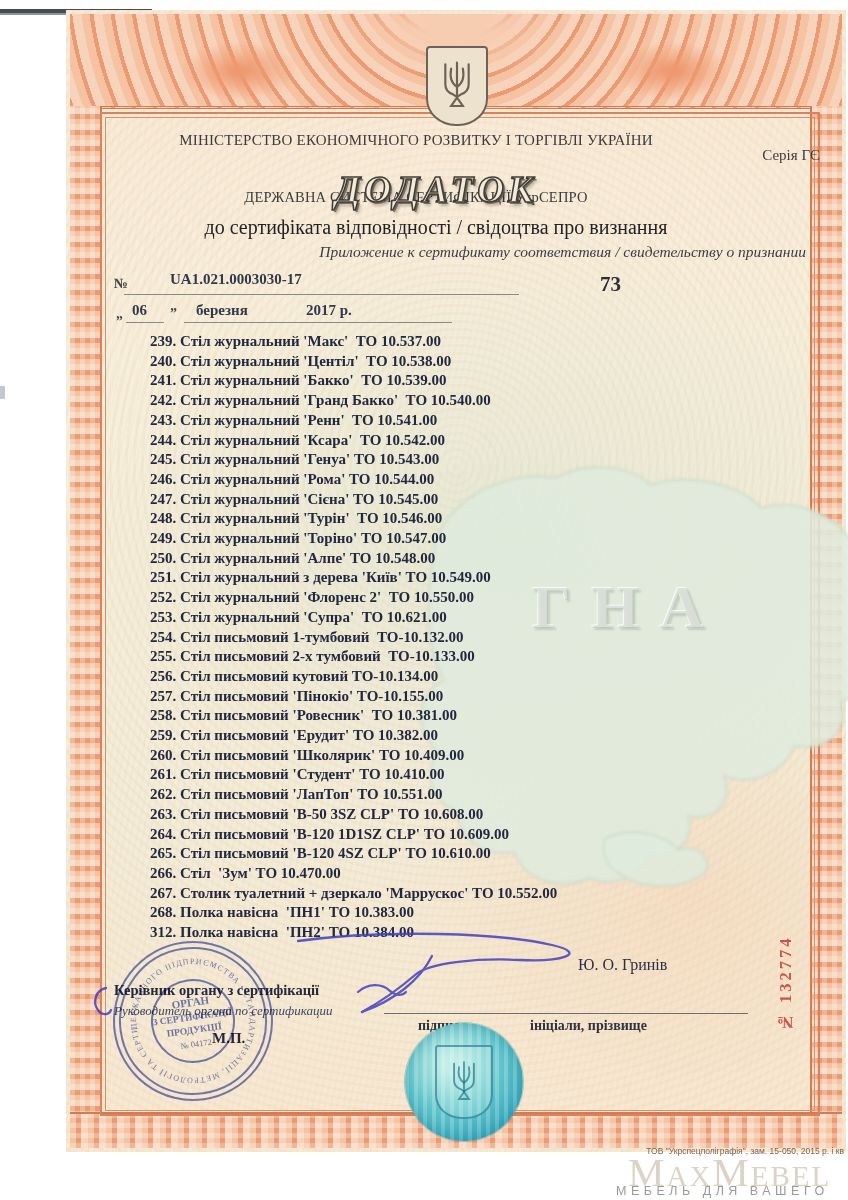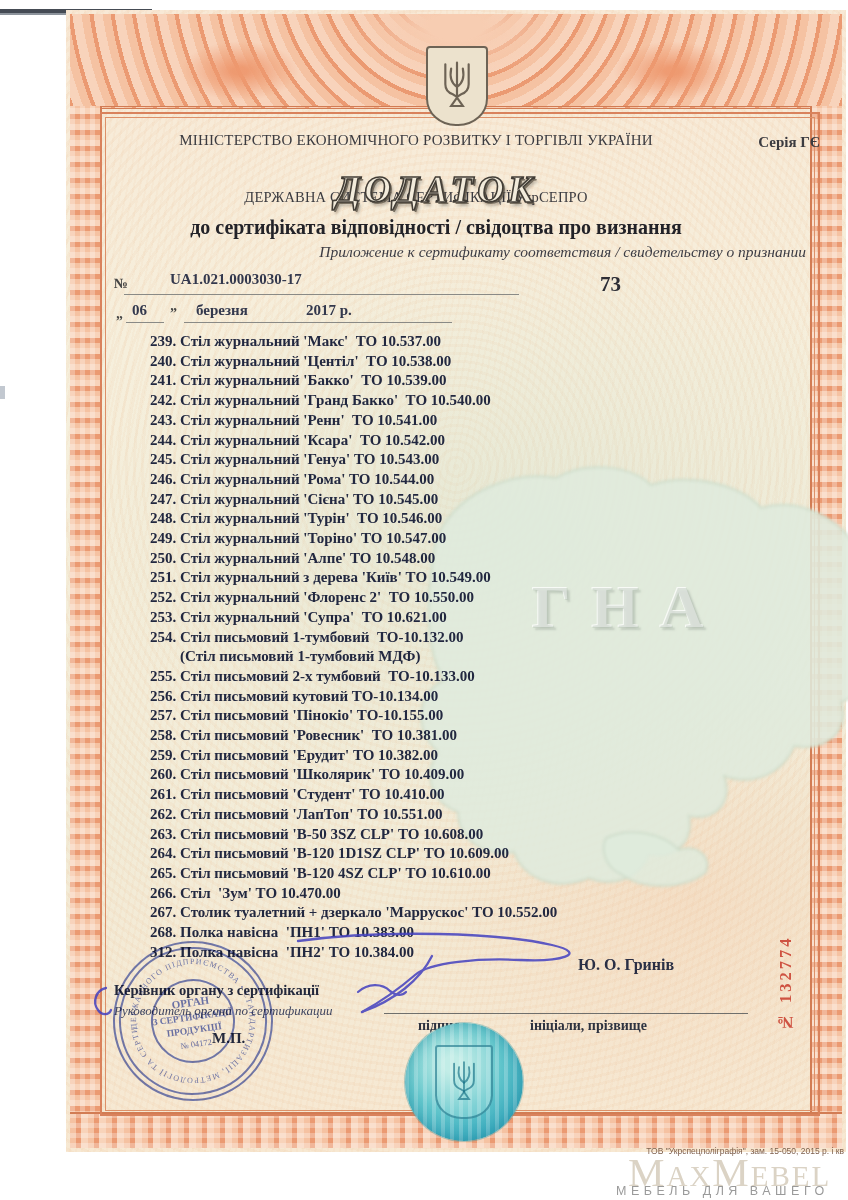--- a/index.html
+++ b/index.html
@@ -53,42 +53,42 @@
   
   .map-wm{position:absolute;left:330px;top:420px;width:500px;height:470px;z-index:0;filter:blur(1.5px);}
   .ghost{position:absolute;left:466px;top:562px;z-index:1;font-size:62px;font-weight:bold;
          letter-spacing:20px;color:rgba(176,188,176,.38);
          text-shadow:-1px -1px 0 rgba(255,255,255,.75), 2px 2px 2px rgba(140,152,140,.35);}
 
   
   .txt{position:absolute;z-index:2;color:#2b2b33;}
   .ministry{left:40px;right:120px;text-align:center;font-weight:normal;font-size:15px;letter-spacing:.2px;color:#3b3b40;}
   .m1{top:122px;} .m2{top:143px;font-size:14.5px;margin-top:36px;}
-  .seria{right:26px;top:124px;font-weight:bold;font-size:15px;color:#3b3b40;}
+  .seria{right:26px;top:137px;font-weight:normal;font-size:15px;color:#3b3b40;}
   .doc-title{left:0;right:40px;top:158px;text-align:center;font-size:37px;font-weight:bold;letter-spacing:4px;
     color:#f2ebdb;-webkit-text-stroke:1.6px #423d36;
     text-shadow:2px 2px 0 rgba(96,88,74,.8), 3px 4px 3px rgba(0,0,0,.28);font-style:italic;}
-  .sub-ua{left:0;right:40px;top:206px;text-align:center;font-size:20px;font-weight:bold;color:#222228;}
+  .sub-ua{left:0;right:40px;top:206px;text-align:center;font-size:20px;font-weight:normal;color:#222228;}
   .sub-ru{left:0;right:40px;top:233px;text-align:right;font-size:15.5px;font-style:italic;color:#3c3c44;}
   .no-label{left:48px;top:266px;font-size:14px;font-weight:bold;color:#444;}
   .no-value{left:104px;top:261px;font-size:15px;font-weight:bold;color:#33384d;}
   .rule{position:absolute;height:0;border-bottom:1.3px solid #8a8a86;z-index:2;}
   .page-no{left:534px;top:262px;font-size:21px;font-weight:bold;color:#2e2e36;}
   .dq{font-weight:bold;color:#444;font-size:14px;}
   .q1{left:50px;top:296px;} .q2{left:104px;top:296px;}
   .date-day{left:66px;top:292px;font-size:15px;font-weight:bold;color:#33384d;text-align:right;}
   .date-month{left:130px;top:292px;font-size:15px;font-weight:bold;color:#33384d;}
   .date-year{left:240px;top:292px;font-size:15px;font-weight:bold;color:#33384d;}
 
   .items{position:absolute;left:84px;top:322px;width:620px;z-index:2;
          font-size:15px;font-weight:bold;color:#222840;line-height:19.7px;}
   .items .item{white-space:pre;}
   .items .indent{padding-left:30px;}
 
-  .sig-name{left:512px;top:946px;font-size:16px;font-weight:bold;color:#2a2f45;}
+  .sig-name{left:512px;top:946px;font-size:16px;font-weight:normal;color:#2a2f45;}
   .sig-line{left:318px;top:1003px;width:364px;border-bottom:1.3px solid #6f6f6c;}
   .sig-podpis{left:352px;top:1008px;font-size:14px;font-weight:bold;color:#2e3340;}
   .sig-init{left:464px;top:1008px;font-size:14px;font-weight:bold;color:#2e3340;}
   .head-ua{left:48px;top:972px;font-size:14.5px;font-weight:bold;color:#23283c;}
   .head-ru{left:48px;top:993px;font-size:13px;font-style:italic;color:#3f4560;}
   .mp{left:146px;top:1020px;font-size:15px;font-weight:bold;color:#23283c;}
 
   .stamp{position:absolute;left:42px;top:926px;width:170px;height:170px;z-index:4;
          transform:rotate(-8deg);opacity:.82;mix-blend-mode:multiply;}
   .pen{position:absolute;inset:0;z-index:5;pointer-events:none;}
@@ -182,21 +182,20 @@
         <div class="item">245. Стіл журнальний 'Генуа' ТО 10.543.00</div>
         <div class="item">246. Стіл журнальний 'Рома' ТО 10.544.00</div>
         <div class="item">247. Стіл журнальний 'Сієна' ТО 10.545.00</div>
         <div class="item">248. Стіл журнальний 'Турін'  ТО 10.546.00</div>
         <div class="item">249. Стіл журнальний 'Торіно' ТО 10.547.00</div>
         <div class="item">250. Стіл журнальний 'Алпе' ТО 10.548.00</div>
         <div class="item">251. Стіл журнальний з дерева 'Київ' ТО 10.549.00</div>
         <div class="item">252. Стіл журнальний 'Флоренс 2'  ТО 10.550.00</div>
         <div class="item">253. Стіл журнальний 'Супра'  ТО 10.621.00</div>
         <div class="item">254. Стіл письмовий 1-тумбовий  ТО-10.132.00</div>
-        <div class="item indent">(Стіл письмовий 1-тумбовий МДФ)</div>
         <div class="item">255. Стіл письмовий 2-х тумбовий  ТО-10.133.00</div>
         <div class="item">256. Стіл письмовий кутовий ТО-10.134.00</div>
         <div class="item">257. Стіл письмовий 'Пінокіо' ТО-10.155.00</div>
         <div class="item">258. Стіл письмовий 'Ровесник'  ТО 10.381.00</div>
         <div class="item">259. Стіл письмовий 'Ерудит' ТО 10.382.00</div>
         <div class="item">260. Стіл письмовий 'Школярик' ТО 10.409.00</div>
         <div class="item">261. Стіл письмовий 'Студент' ТО 10.410.00</div>
         <div class="item">262. Стіл письмовий 'ЛапТоп' ТО 10.551.00</div>
         <div class="item">263. Стіл письмовий 'В-50 3SZ CLP' ТО 10.608.00</div>
         <div class="item">264. Стіл письмовий 'В-120 1D1SZ CLP' ТО 10.609.00</div>

